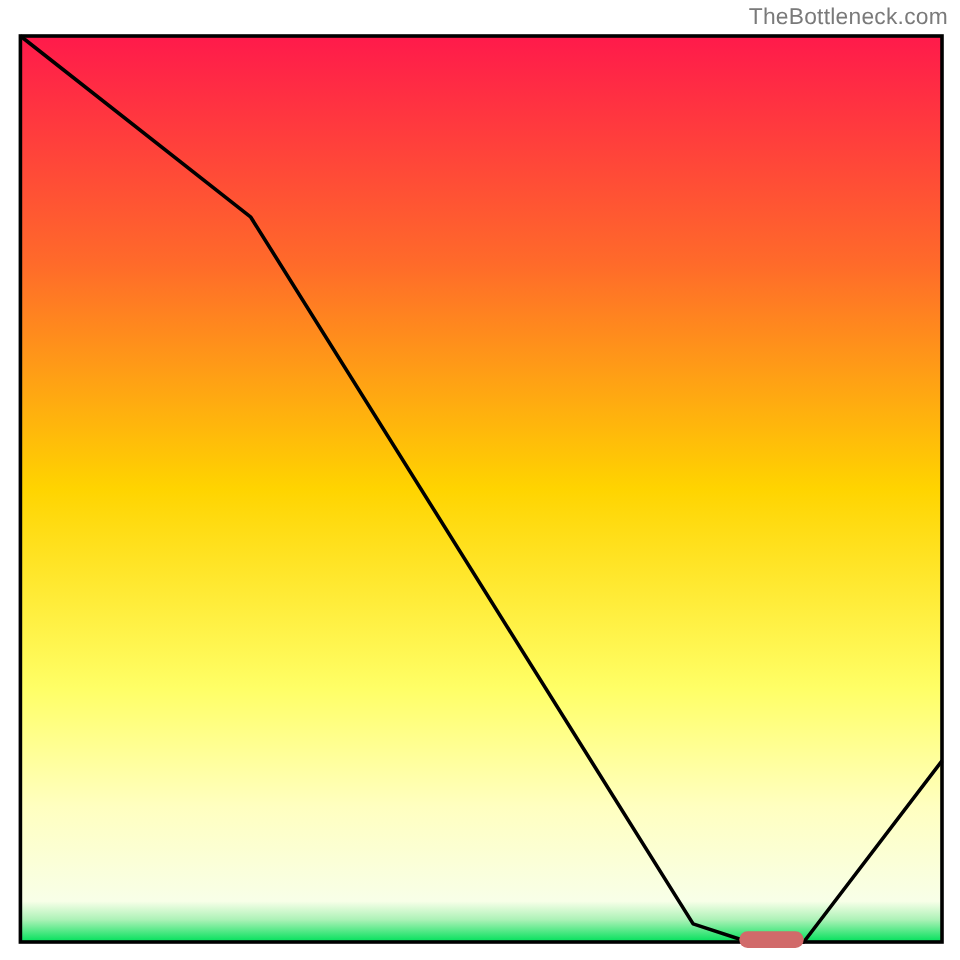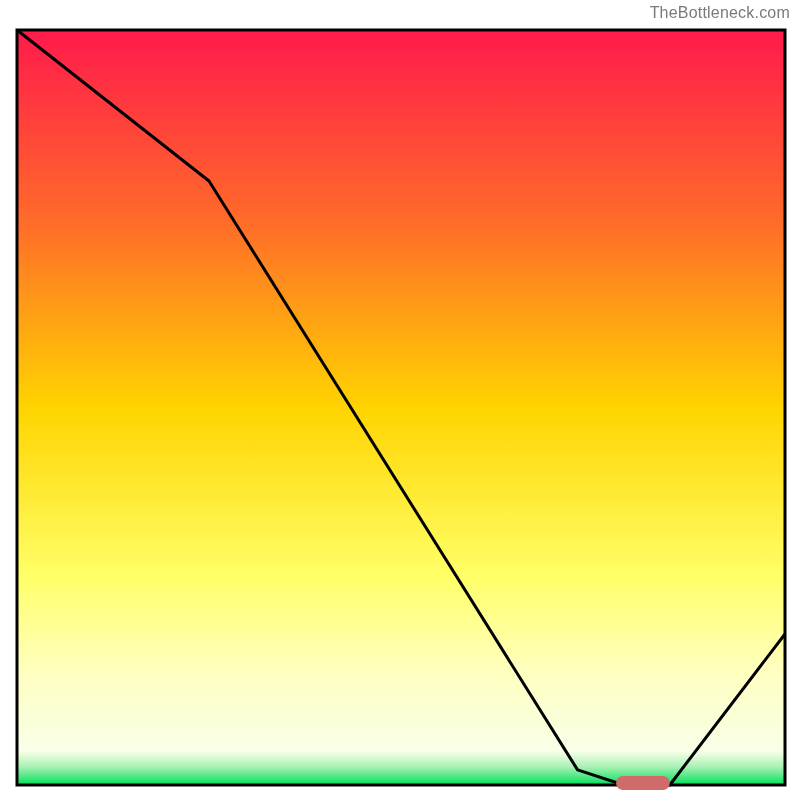--- a/index.html
+++ b/index.html
@@ -13,21 +13,21 @@
   .container {
     position: relative;
     width: 800px;
     height: 800px;
   }
   .watermark {
     position: absolute;
     top: 4px;
     right: 10px;
     color: #7a7a7a;
-    font-size: 16px;
+    font-size: 19px;
     font-weight: 500;
     letter-spacing: 0.2px;
     text-align: right;
   }
   svg {
     display: block;
   }
 </style>
 </head>
 <body>

